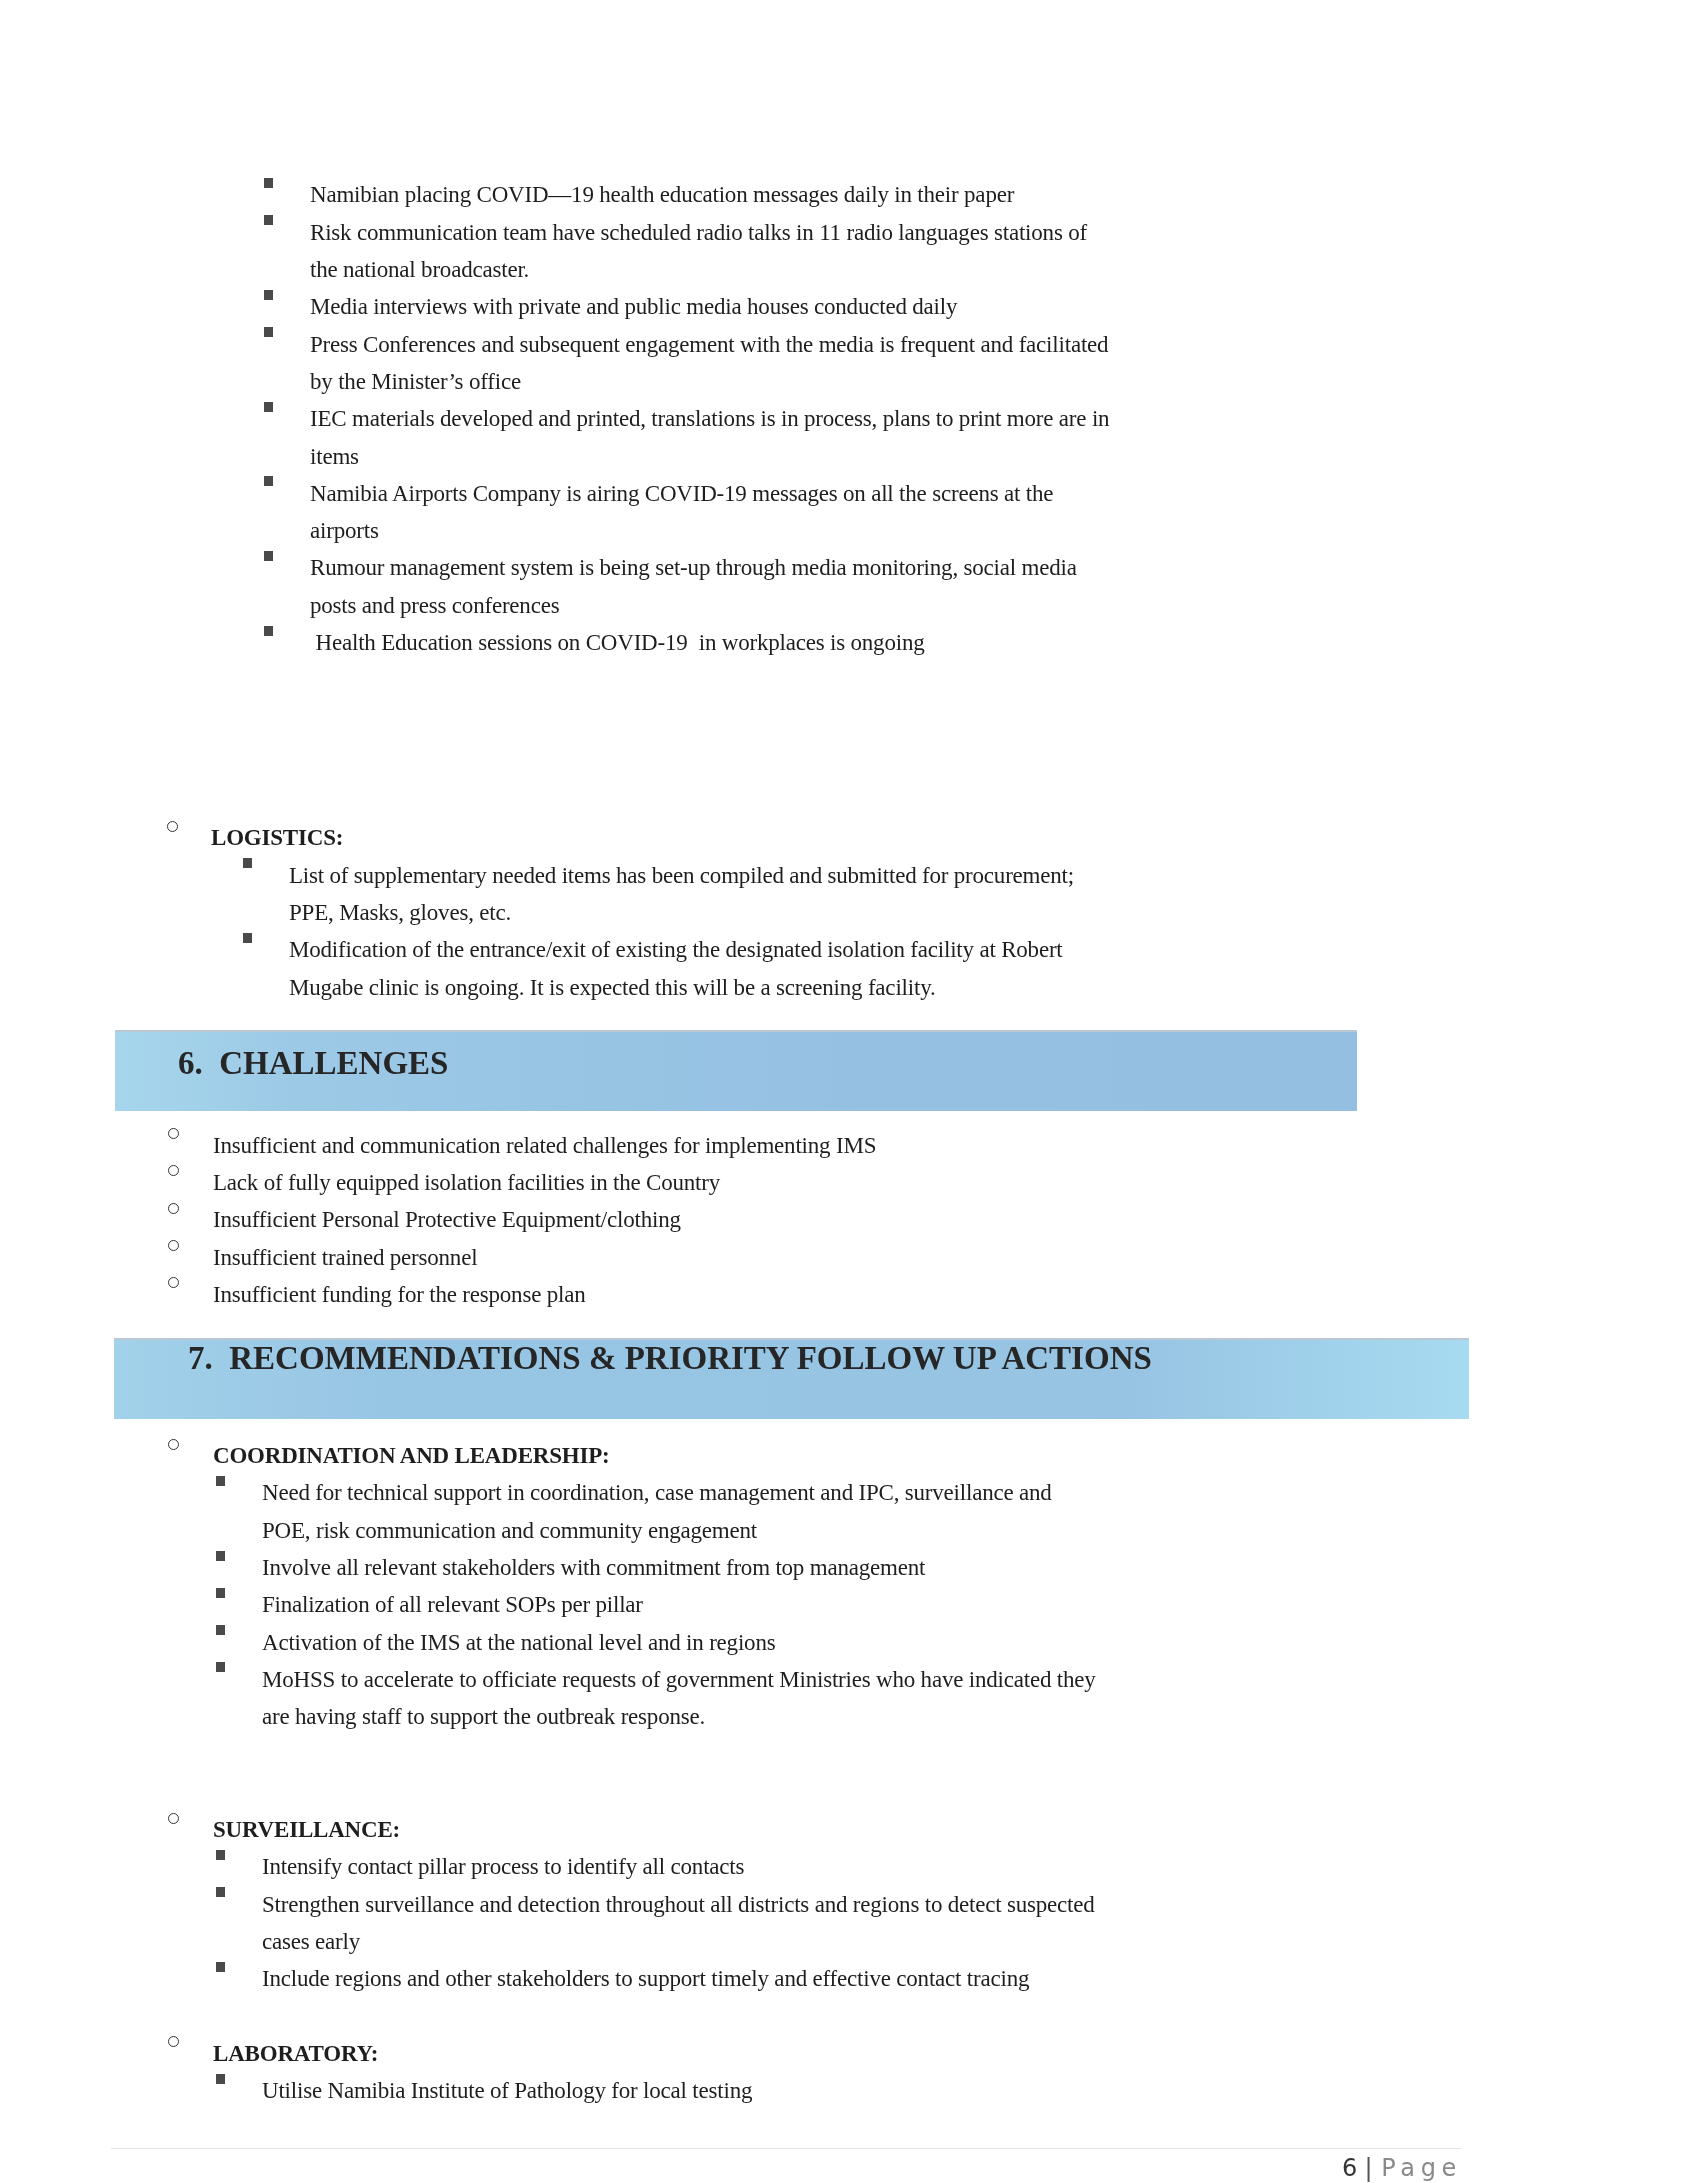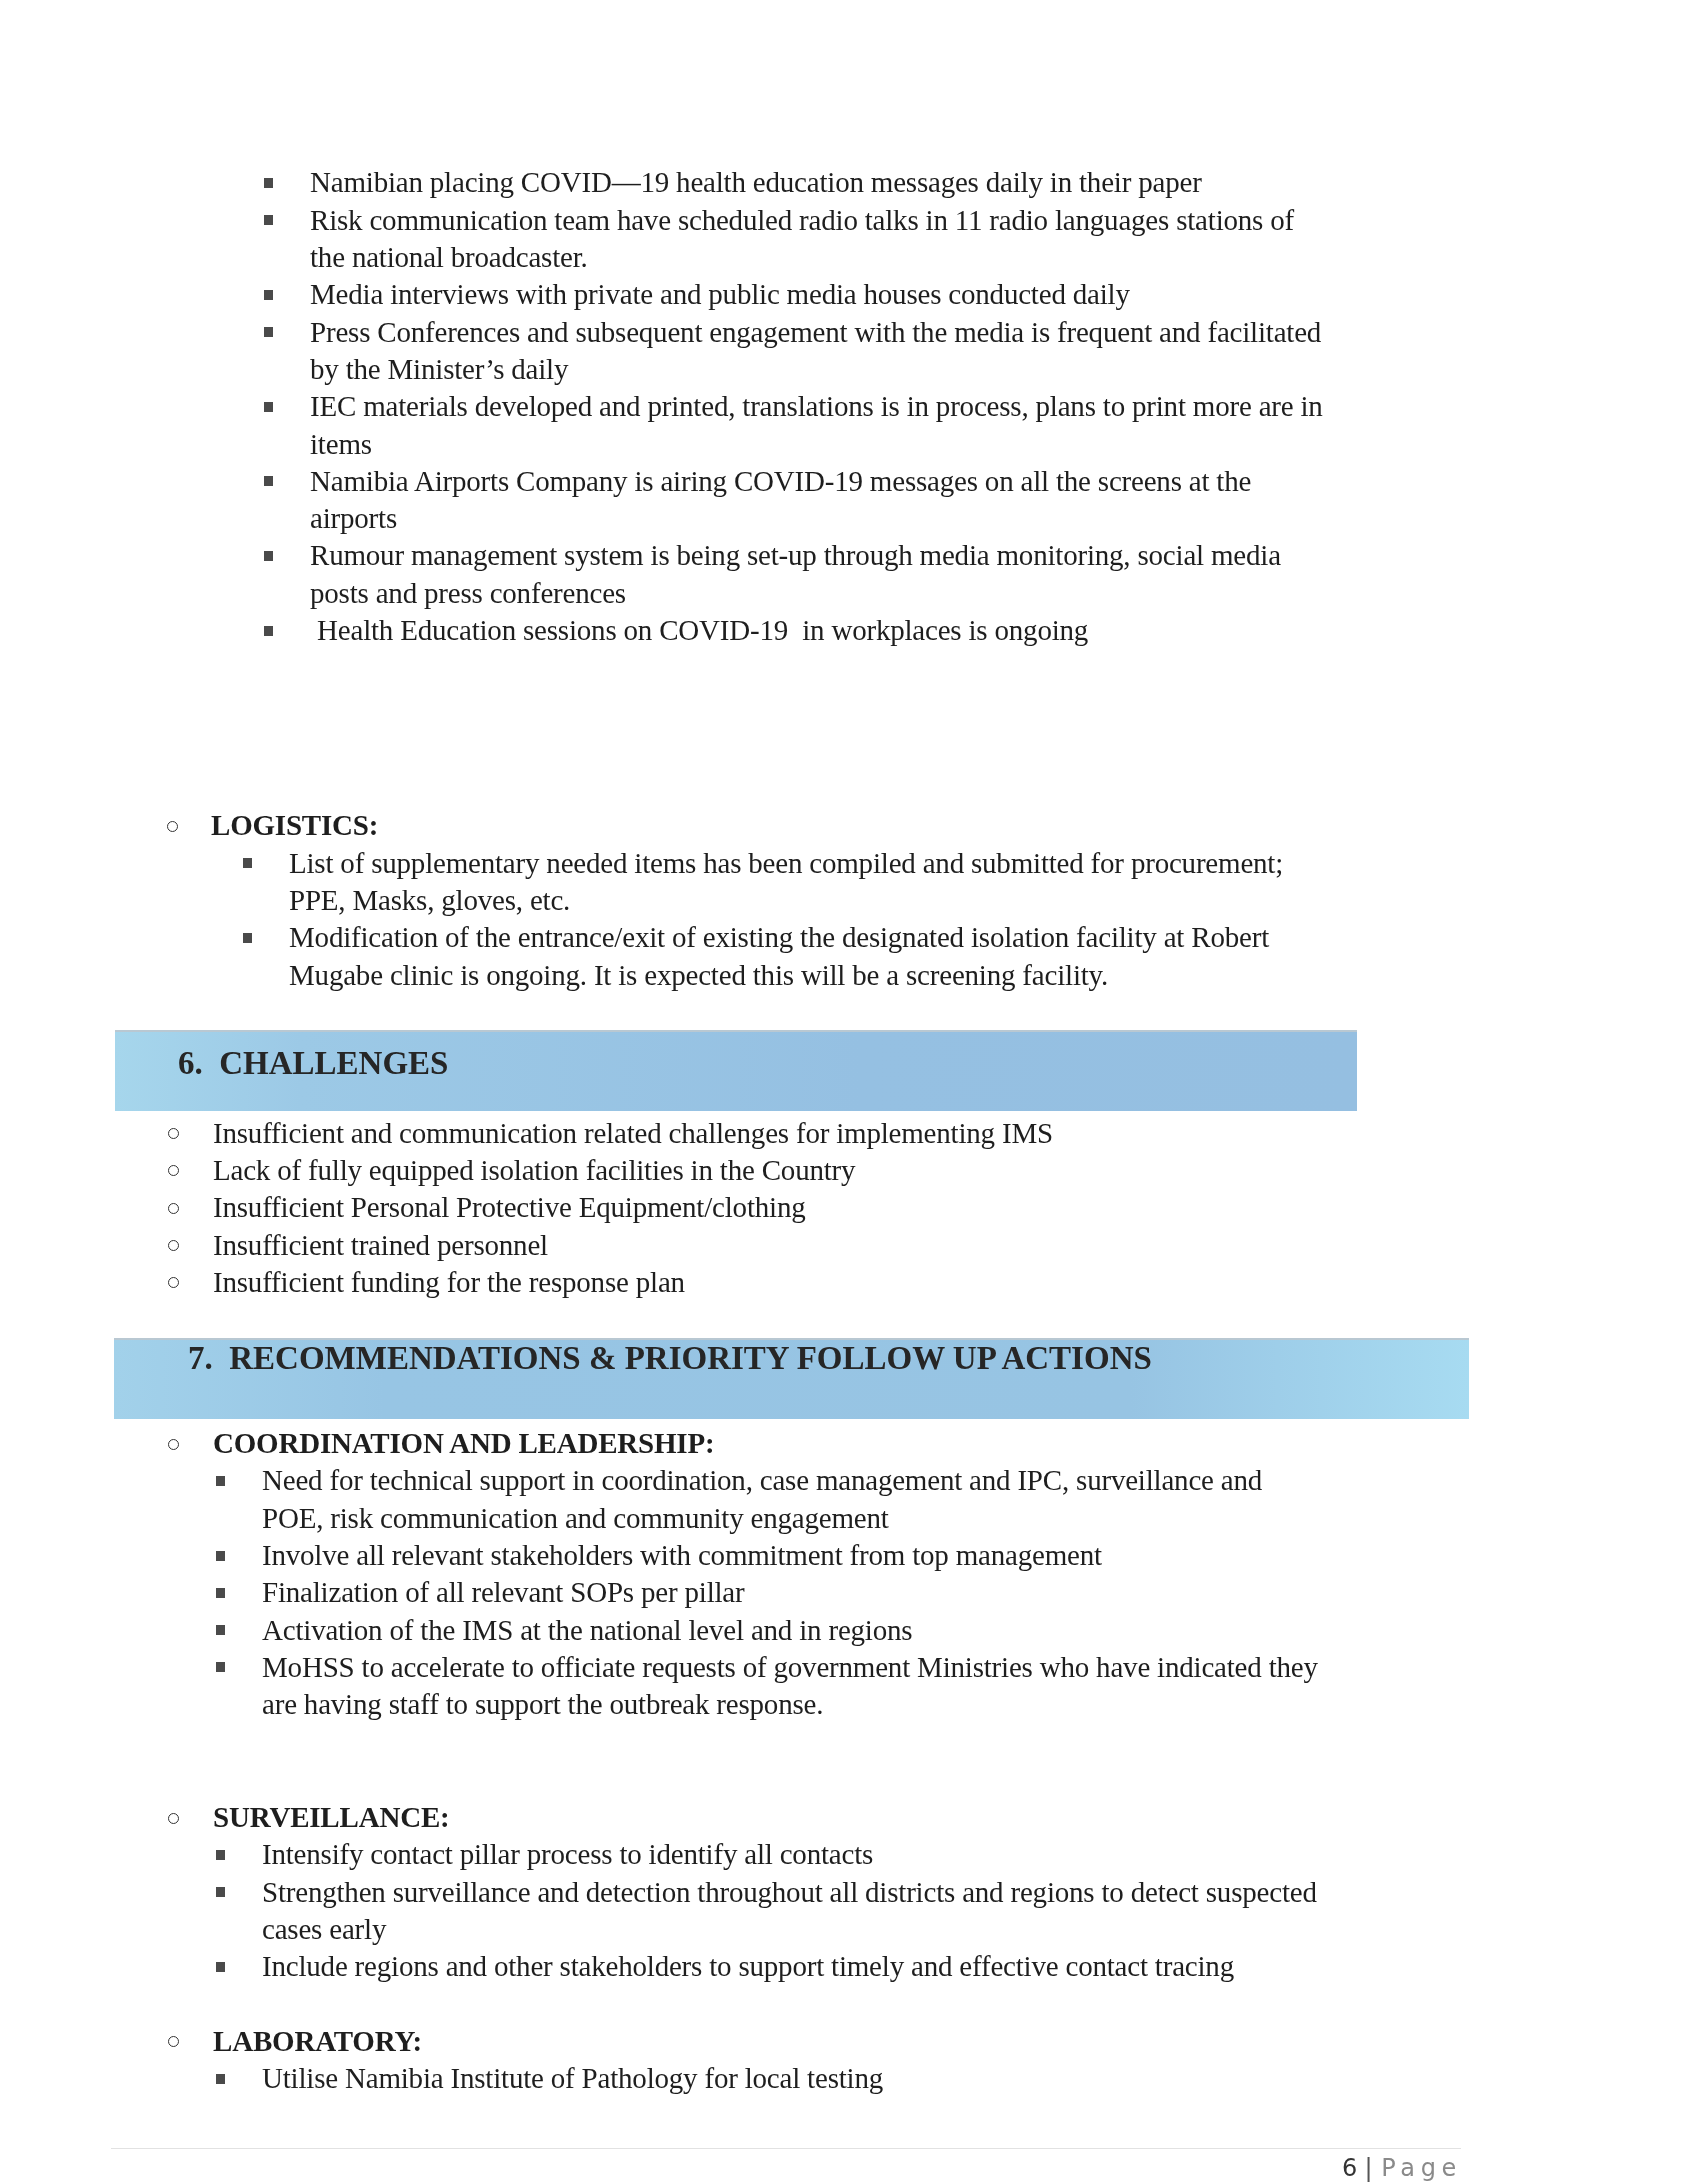--- a/index.html
+++ b/index.html
@@ -2,22 +2,23 @@
 <html style="font-size:12.7px"><head>
   <meta charset="utf-8">
   <style>
     html, body { margin: 0; padding: 0; background: #ffffff; }
     body {
       width: 1687px; height: 2183px; position: relative; overflow: hidden;
       font-family: "Liberation Serif", "DejaVu Serif", serif;
       color: #1e1e1e;
     }
     .line {
-      position: absolute; font-size: 29px; line-height: 37px; white-space: nowrap;
+      position: absolute; font-size: 23px; line-height: 37px; white-space: nowrap;
       letter-spacing: -0.2px;
+      margin-top: 12px;
     }
     .sq {
       position: absolute; width: 8.7px; height: 9.5px; background: #4a4a4a;
     }
     .circ {
       position: absolute; width: 11px; height: 11px; border: 1.6px solid #333;
       border-radius: 50%; box-sizing: border-box;
     }
     .bold { font-weight: bold; }
     .band {
@@ -54,21 +55,21 @@
 
   <span class="sq" style="left:264px;top:215px;"></span>
   <div class="line" style="left:310px;top:202px;">Risk communication team have scheduled radio talks in 11 radio languages stations of</div>
   <div class="line" style="left:310px;top:239px;">the national broadcaster.</div>
 
   <span class="sq" style="left:264px;top:290px;"></span>
   <div class="line" style="left:310px;top:276px;">Media interviews with private and public media houses conducted daily</div>
 
   <span class="sq" style="left:264px;top:327px;"></span>
   <div class="line" style="left:310px;top:314px;">Press Conferences and subsequent engagement with the media is frequent and facilitated</div>
-  <div class="line" style="left:310px;top:351px;">by the Minister’s daily</div>
+  <div class="line" style="left:310px;top:351px;">by the Minister’s office</div>
 
   <span class="sq" style="left:264px;top:402px;"></span>
   <div class="line" style="left:310px;top:388px;">IEC materials developed and printed, translations is in process, plans to print more are in</div>
   <div class="line" style="left:310px;top:426px;">items</div>
 
   <span class="sq" style="left:264px;top:476px;"></span>
   <div class="line" style="left:310px;top:463px;">Namibia Airports Company is airing COVID-19 messages on all the screens at the</div>
   <div class="line" style="left:310px;top:500px;">airports</div>
 
   <span class="sq" style="left:264px;top:551px;"></span>

